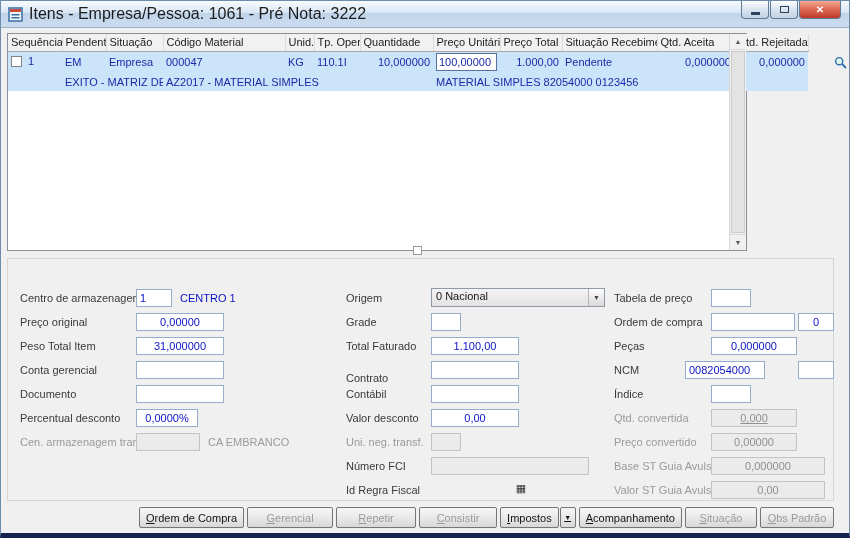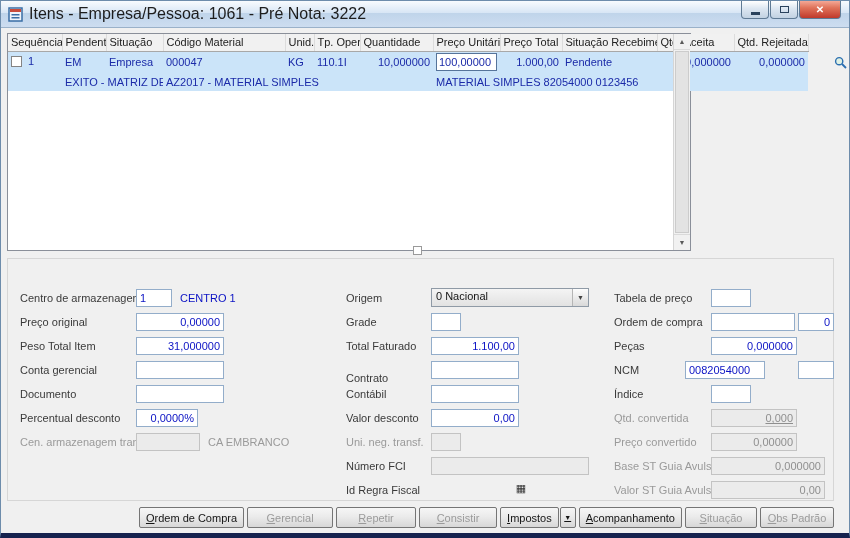--- a/index.html
+++ b/index.html
@@ -35,21 +35,21 @@
   }
   .wbtn.close {
     width:42px;
     background:linear-gradient(#f4a896, #e0735a 40%, #c0392b);
     color:#fff; font-size:10px; font-weight:bold;
   }
   .glyph-min { width:9px; height:3px; background:#2a425c; margin-top:8px; }
   .glyph-max { width:9px; height:7px; border:1px solid #2a425c; }
   
   .grid-area {
-    position:absolute; left:6px; top:32px; width:684px; height:218px;
+    position:absolute; left:6px; top:32px; width:740px; height:218px;
     background:#fff; border:1px solid #8a8f99;
   }
   table.grid { border-collapse:collapse; table-layout:fixed; width:800px; }
   table.grid th {
     height:17px; font-weight:normal; text-align:left;
     background:#f1f1f1; color:#222;
     border-right:1px solid #dcdcdc; border-bottom:1px solid #a8a8a8;
     padding:0 3px; white-space:nowrap; overflow:hidden; font-size:11px;
   }
   table.grid td {
@@ -98,21 +98,21 @@
     position:absolute; height:18px; line-height:18px;
     color:#3a3a3a; white-space:nowrap;
   }
   .flabel.dis { color:#9a9a9a; }
   .finput {
     position:absolute; height:18px;
     border:1px solid #93adca; background:#fff;
     font-family:"Liberation Sans", sans-serif; font-size:11px;
     color:#0b12c4; padding:0 3px;
   }
-  .finput.num { text-align:right; }
+  .finput.num { text-align:center; }
   .finput.dis { background:#ebebeb; border-color:#c3c3c3; color:#8f8f8f; }
   .fnote { position:absolute; height:18px; line-height:18px; color:#0b12c4; white-space:nowrap; }
   .fnote.dis { color:#9a9a9a; }
   .fcombo {
     position:absolute; height:19px;
     border:1px solid #8f9aa6; background:linear-gradient(#f4f4f4, #e2e2e2);
     display:flex; align-items:stretch;
   }
   .fcombo .val { flex:1; padding:1px 4px 0; color:#151515; overflow:hidden; white-space:nowrap; }
   .fcombo .arrowbox {
@@ -257,21 +257,21 @@
     <input class="finput" style="left: 128px; top: 126px; width: 88px;" value="">
 
     <span class="flabel" style="left:12px;top:150px">Percentual desconto</span>
     <input class="finput num" style="left: 128px; top: 150px; width: 62px;" value="0,0000%">
 
     <span class="flabel dis" style="left:12px;top:174px">Cen. armazenagem transf</span>
     <input class="finput dis" style="left: 128px; top: 174px; width: 64px;" value="">
     <span class="fnote dis" style="left:200px;top:174px">CA EMBRANCO</span>
 
     <span class="flabel" style="left:338px;top:30px">Origem</span>
-    <div class="fcombo" style="left:423px;top:29px;width:158px">
+    <div class="fcombo" style="left:423px;top:29px;width:174px">
       <span class="val">0 Nacional</span>
       <span class="arrowbox">▼</span>
     </div>
 
     <span class="flabel" style="left:338px;top:54px">Grade</span>
     <input class="finput" style="left: 423px; top: 54px; width: 30px;" value="">
 
     <span class="flabel" style="left:338px;top:78px">Total Faturado</span>
     <input class="finput num" style="left: 423px; top: 78px; width: 88px;" value="1.100,00">
 

